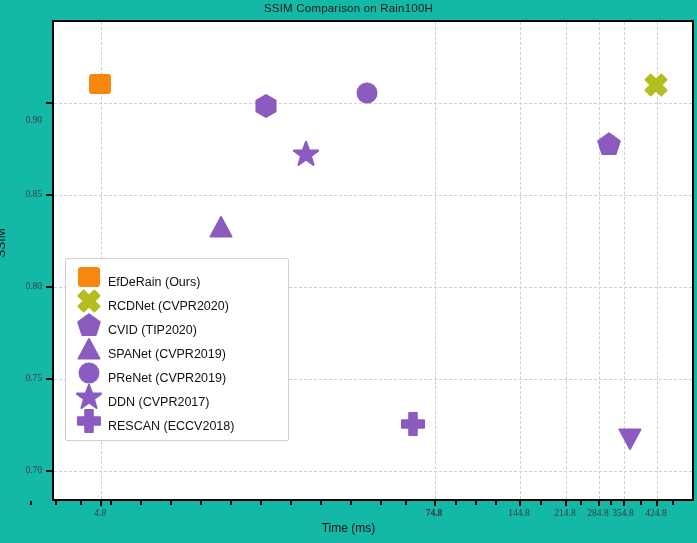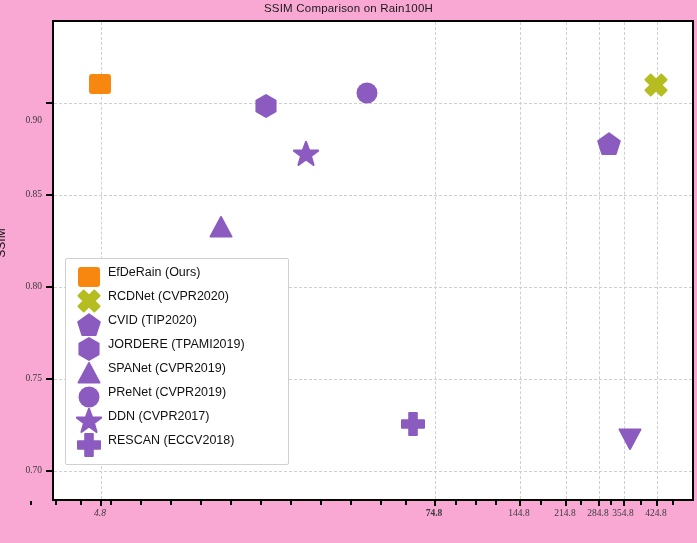--- a/index.html
+++ b/index.html
@@ -1,17 +1,17 @@
 <!DOCTYPE html>
 <html><head>
 <meta charset="utf-8">
 <style>
   html,body{margin:0;padding:0;background:#ffffff;}
   body{width:697px;height:543px;font-family:"Liberation Serif",serif;overflow:hidden;}
-  #root{position:relative;width:697px;height:543px;background:#f9a8d4;}
+  #root{position:relative;width:697px;height:543px;background:#14b8a6;}
 
   
   .chart-title{
     position:absolute;left:0;top:2px;width:697px;text-align:center;
     font-family:"Liberation Sans",sans-serif;font-size:11.5px;color:#1a1a1a;
     letter-spacing:.2px;
   }
 
   
   .plot-frame{
@@ -56,21 +56,21 @@
   .m-star{width:26px;height:26px;}
   .m-plus{width:24px;height:24px;}
   .m-x{width:24px;height:24px;}
 
   
   .legend{
     position:absolute;left:65px;top:258px;width:224px;
     background:#fff;border:1px solid #d0d0d0;border-radius:2px;
     padding:6px 8px 7px 8px;box-sizing:border-box;
   }
-  .legend-row{display:flex;align-items:flex-start;height:24px;}
+  .legend-row{display:flex;align-items:flex-end;height:24px;}
   .legend-key{width:30px;height:24px;position:relative;flex:0 0 30px;}
   .legend-key .marker{left:15px;top:12px;}
   .legend-text{
     font-family:"Liberation Sans",sans-serif;font-size:12.5px;color:#111;
     white-space:nowrap;margin-left:4px;
   }
 </style>
 </head>
 <body>
 
@@ -137,20 +137,21 @@
       <div class="tick-y" style="top: 194px;"></div>
       <div class="ylab" style="top: 194px;">0.85</div>
       <div class="tick-y" style="top: 286px;"></div>
       <div class="ylab" style="top: 286px;">0.80</div>
       <div class="tick-y" style="top: 378px;"></div>
       <div class="ylab" style="top: 378px;">0.75</div>
       <div class="tick-y" style="top: 470px;"></div>
       <div class="ylab" style="top: 470px;">0.70</div>
     </div>
 
+  <div class="axis-title-x">Time (ms)</div>
   <div class="axis-title-y">SSIM</div>
 
   <div class="legend" id="legend">
       <div class="legend-row">
         <div class="legend-key">
           <div class="marker m-square" style="background: rgb(247, 135, 15);"></div>
         </div>
         <div class="legend-text">EfDeRain (Ours)</div>
       </div>
       <div class="legend-row">
@@ -161,28 +162,20 @@
         </div>
         <div class="legend-text">RCDNet (CVPR2020)</div>
       </div>
       <div class="legend-row">
         <div class="legend-key">
           <div class="marker m-pent"><svg viewBox="0 0 100 100" width="100%" height="100%">
               <path d="M50 5 L95 38 L78 92 L22 92 L5 38 Z" fill="#8B5BC0" stroke="#8B5BC0" stroke-width="8" stroke-linejoin="round"></path>
             </svg></div>
         </div>
         <div class="legend-text">CVID (TIP2020)</div>
-      </div>
-      <div class="legend-row">
-        <div class="legend-key">
-          <div class="marker m-hex"><svg viewBox="0 0 100 100" width="100%" height="100%">
-              <path d="M50 4 L90 27 L90 73 L50 96 L10 73 L10 27 Z" fill="#8B5BC0" stroke="#8B5BC0" stroke-width="8" stroke-linejoin="round"></path>
-            </svg></div>
-        </div>
-        <div class="legend-text">JORDERE (TPAMI2019)</div>
       </div>
       <div class="legend-row">
         <div class="legend-key">
           <div class="marker m-tri"><svg viewBox="0 0 100 100" width="100%" height="100%">
               <path d="M50 8 L94 90 L6 90 Z" fill="#8B5BC0" stroke="#8B5BC0" stroke-width="8" stroke-linejoin="round"></path>
             </svg></div>
         </div>
         <div class="legend-text">SPANet (CVPR2019)</div>
       </div>
       <div class="legend-row">

